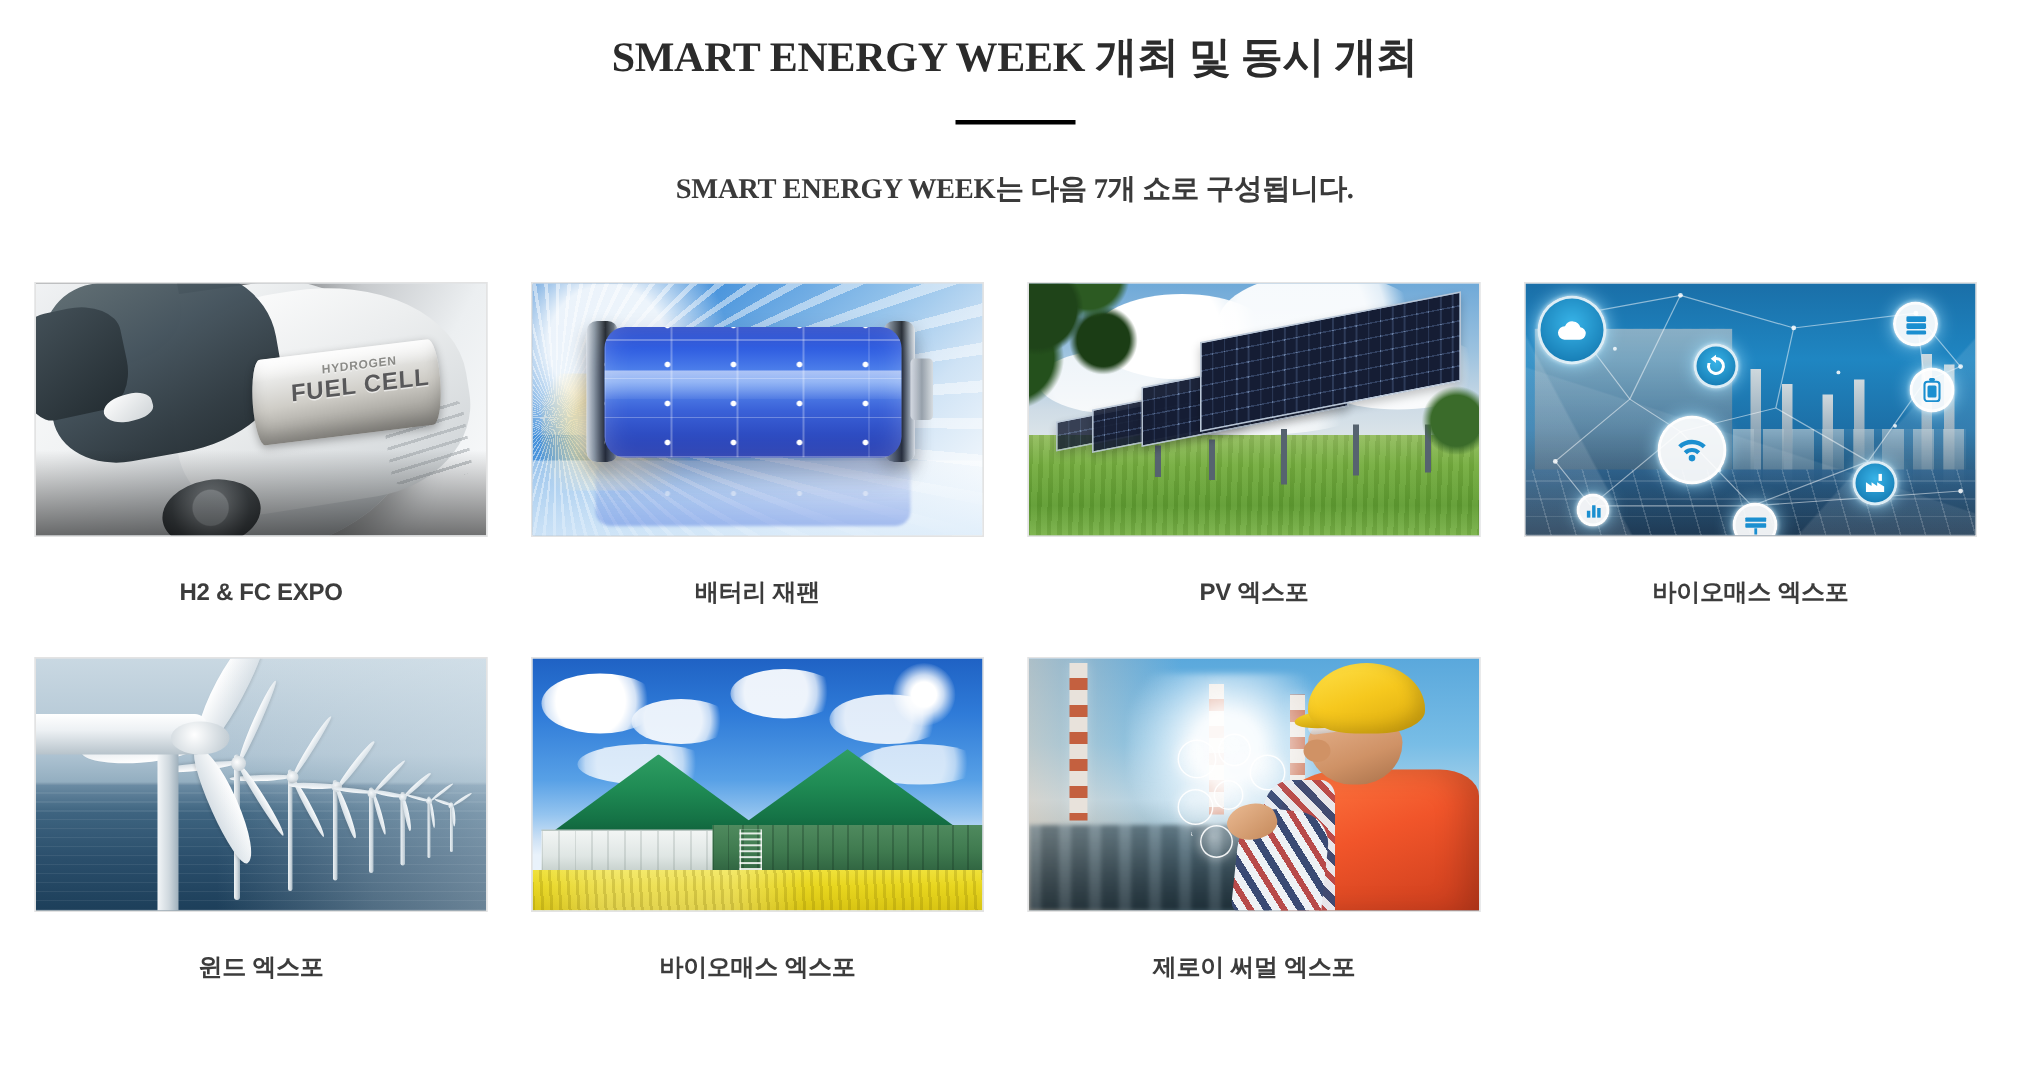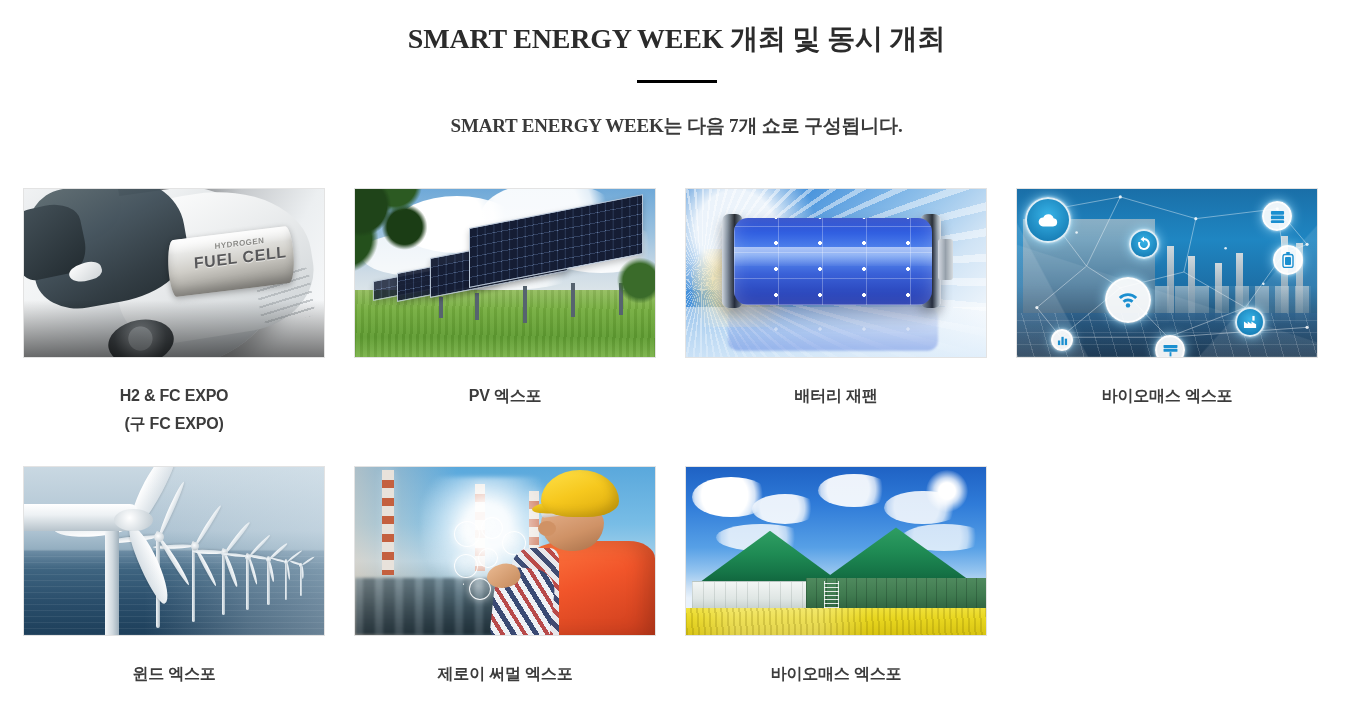--- a/index.html
+++ b/index.html
@@ -566,21 +566,41 @@
             <span class="l1">HYDROGEN</span>
             <span class="l2">FUEL CELL</span>
           </div>
           <div class="mirror"></div>
           <div class="wheel"></div>
           <div class="shade"></div>
         </div>
       </div>
       <div class="card-label">
         <span>H2 &amp; FC EXPO</span>
-        <span class="sub">(구 FC EXPO)</span>
+      </div>
+    </div>
+
+    <div class="card">
+      <div class="card-media">
+        <div class="scene s-bat">
+          <div class="rays"></div>
+          <div class="cloudy"></div>
+          <div class="glow"></div>
+          <div class="floor"></div>
+          <div class="refl"></div>
+          <div class="refl-dots"></div>
+          <div class="capL"></div>
+          <div class="capR"></div>
+          <div class="nub"></div>
+          <div class="cell"></div>
+          <div class="dots"></div>
+        </div>
+      </div>
+      <div class="card-label">
+        <span>배터리 재팬</span>
       </div>
     </div>
 
     <div class="card">
       <div class="card-media">
         <div class="scene s-pv">
           <div class="sky"></div>
           <div class="cl c1"></div>
             <div class="cl c2"></div>
             <div class="cl c3"></div>
@@ -595,41 +615,20 @@
           <div class="arr a4"></div>
           <div class="arr a3"></div>
           <div class="arr a2"></div>
           <div class="arr a1"></div>
           <div class="tree2"></div>
           <div class="tree"></div>
         </div>
       </div>
       <div class="card-label">
         <span>PV 엑스포</span>
-      </div>
-    </div>
-
-    <div class="card">
-      <div class="card-media">
-        <div class="scene s-bat">
-          <div class="rays"></div>
-          <div class="cloudy"></div>
-          <div class="glow"></div>
-          <div class="floor"></div>
-          <div class="refl"></div>
-          <div class="refl-dots"></div>
-          <div class="capL"></div>
-          <div class="capR"></div>
-          <div class="nub"></div>
-          <div class="cell"></div>
-          <div class="dots"></div>
-        </div>
-      </div>
-      <div class="card-label">
-        <span>배터리 재팬</span>
       </div>
     </div>
 
     <div class="card">
       <div class="card-media">
         <div class="scene s-grid">
           <div class="stack st1"></div>
             <div class="stack st2"></div>
             <div class="stack st3"></div>
           <div class="stack st4"></div>
@@ -792,55 +791,20 @@
           <div class="haze"></div>
         </div>
       </div>
       <div class="card-label">
         <span>윈드 엑스포</span>
       </div>
     </div>
 
     <div class="card">
       <div class="card-media">
-        <div class="scene s-zero">
-          <div class="warm"></div>
-          <div class="chim ch1"></div>
-          <div class="chim ch2"></div>
-          <div class="chim ch3"></div>
-          <div class="mist"></div>
-          <div class="skyline"></div>
-
-          <div class="hololine"></div>
-          <div class="holo h1"></div>
-          <div class="holo h2"></div>
-          <div class="holo h3"></div>
-          <div class="holo h4"></div>
-          <div class="holo h5"></div>
-          <div class="holo h6"></div>
-          <div class="holo h7"></div>
-
-          <div class="vest"></div>
-          <div class="shoulder"></div>
-          <div class="arm"></div>
-          <div class="hand"></div>
-          <div class="head"></div>
-          <div class="ear"></div>
-          <div class="strap"></div>
-          <div class="brim"></div>
-          <div class="helmet"></div>
-        </div>
-      </div>
-      <div class="card-label">
-        <span>제로이 써멀 엑스포</span>
-      </div>
-    </div>
-
-    <div class="card">
-      <div class="card-media">
         <div class="scene s-bio">
           <div class="cl b1"></div>
             <div class="cl b2"></div>
             <div class="cl b3"></div>
           <div class="cl b4"></div>
             <div class="cl b5"></div>
             <div class="cl b6"></div>
           <div class="sun"></div>
           <div class="dome d1"></div>
           <div class="dome d2"></div>
@@ -848,14 +812,49 @@
           <div class="wallB"></div>
           <div class="ladder"></div>
           <div class="field"></div>
         </div>
       </div>
       <div class="card-label">
         <span>바이오매스 엑스포</span>
       </div>
     </div>
 
+    <div class="card">
+      <div class="card-media">
+        <div class="scene s-zero">
+          <div class="warm"></div>
+          <div class="chim ch1"></div>
+          <div class="chim ch2"></div>
+          <div class="chim ch3"></div>
+          <div class="mist"></div>
+          <div class="skyline"></div>
+
+          <div class="hololine"></div>
+          <div class="holo h1"></div>
+          <div class="holo h2"></div>
+          <div class="holo h3"></div>
+          <div class="holo h4"></div>
+          <div class="holo h5"></div>
+          <div class="holo h6"></div>
+          <div class="holo h7"></div>
+
+          <div class="vest"></div>
+          <div class="shoulder"></div>
+          <div class="arm"></div>
+          <div class="hand"></div>
+          <div class="head"></div>
+          <div class="ear"></div>
+          <div class="strap"></div>
+          <div class="brim"></div>
+          <div class="helmet"></div>
+        </div>
+      </div>
+      <div class="card-label">
+        <span>제로이 써멀 엑스포</span>
+      </div>
+    </div>
+
   </div>
 </div>
 
 </body></html>

